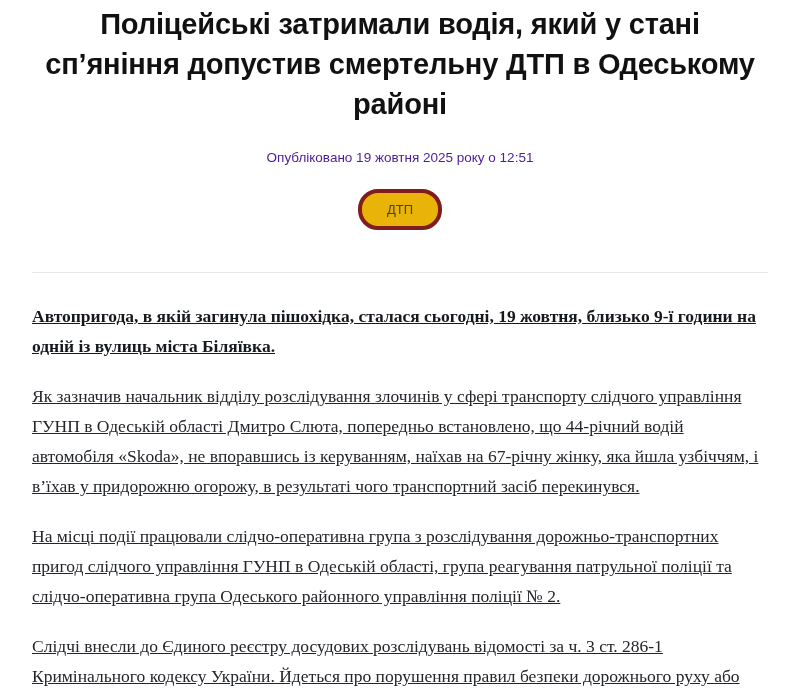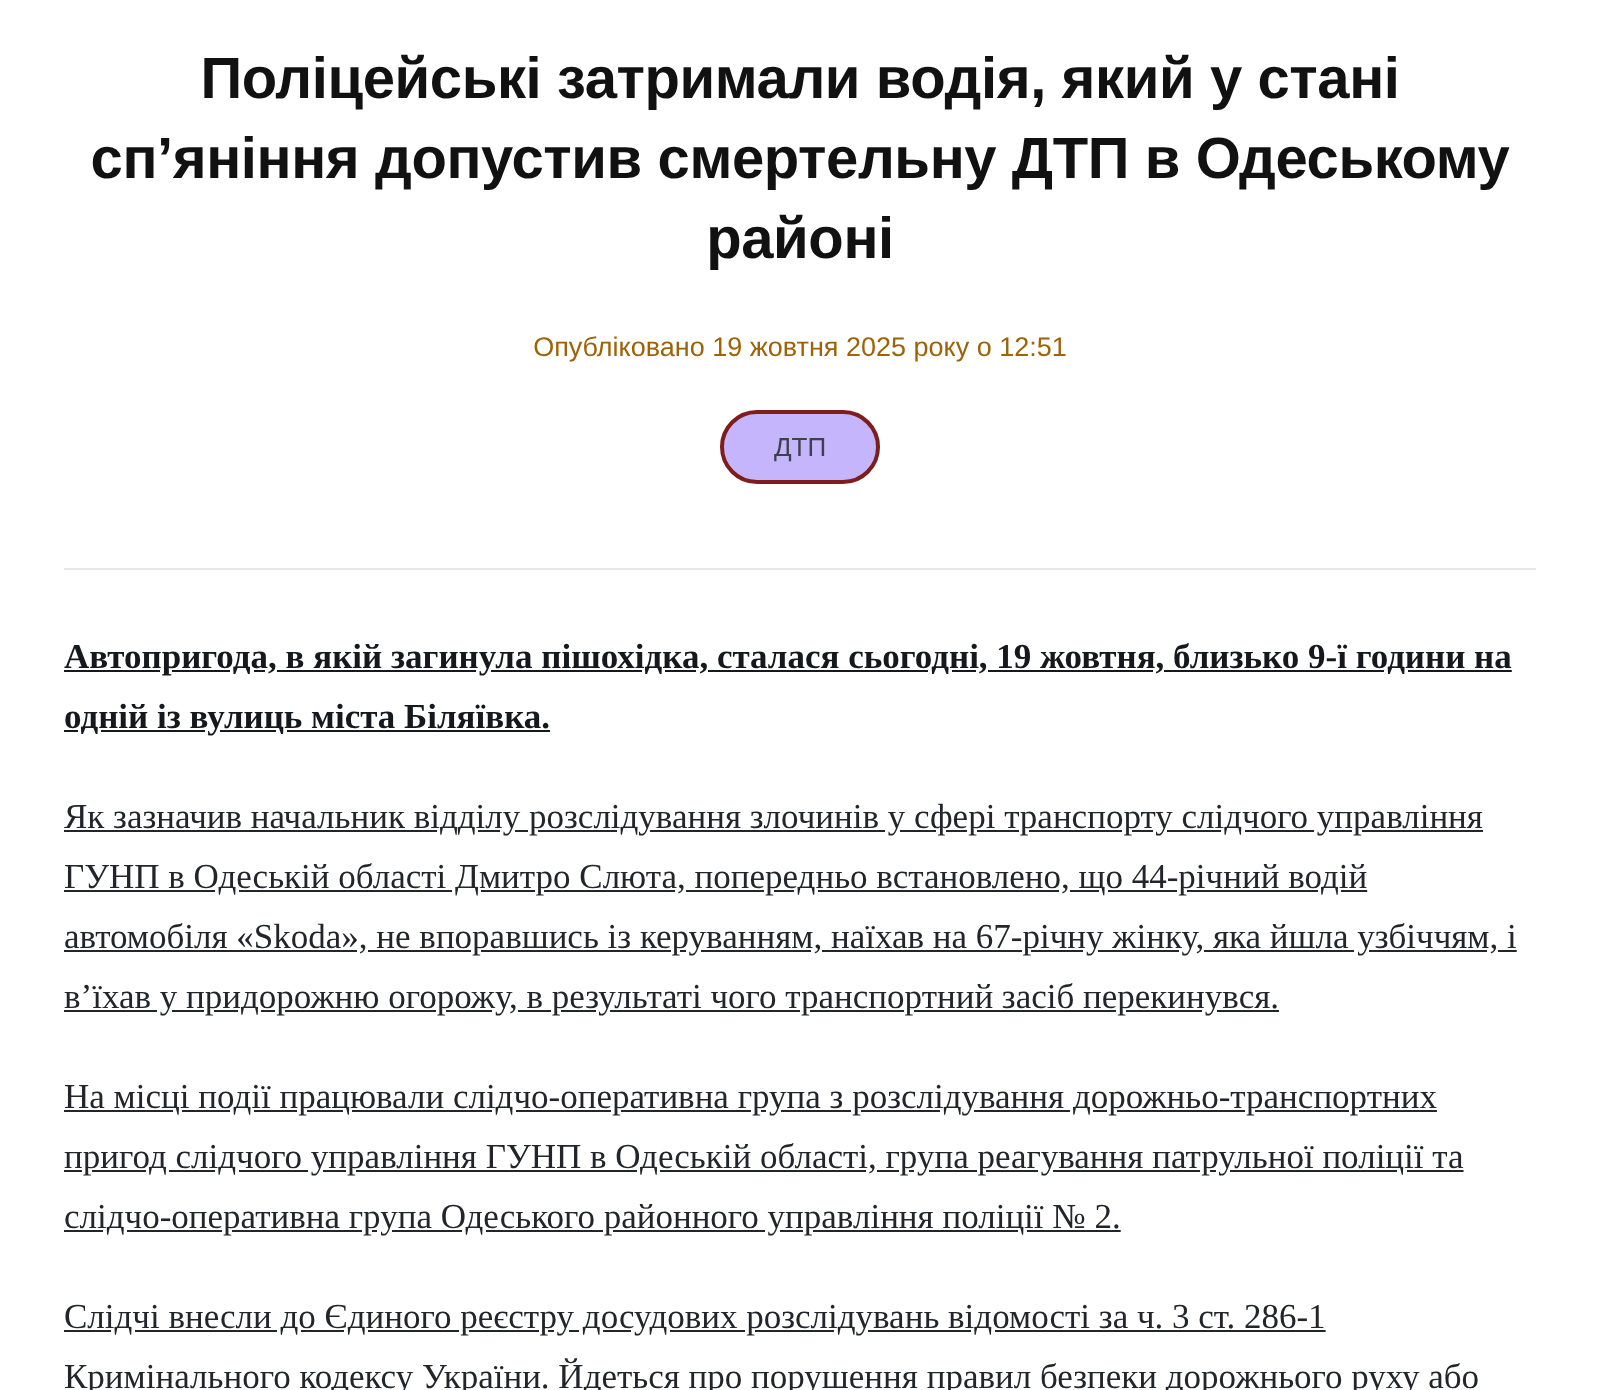--- a/index.html
+++ b/index.html
@@ -12,52 +12,52 @@
     min-height: 695px;
     font-family: "Liberation Serif", serif;
     color: #1a1a1a;
   }
   .page {
     width: 800px;
     box-sizing: border-box;
     padding: 0 32px;
   }
   .article-header {
-    padding-top: 20px;
+    padding-top: 4px;
   }
   .article-title {
     font-family: "Liberation Sans", sans-serif;
     font-weight: bold;
     font-size: 29px;
     line-height: 40px;
     text-align: center;
     color: #111111;
     letter-spacing: -0.2px;
     margin: 0;
     padding: 0 8px;
   }
   .article-meta {
     text-align: center;
     font-family: "Liberation Sans", sans-serif;
     font-size: 13.5px;
-    color: #a16207;
+    color: #4c1d95;
     margin-top: 26px;
   }
   .tags-row {
     display: flex;
     justify-content: center;
     margin-top: 24px;
   }
   .tag-chip {
     display: inline-flex;
     align-items: center;
     justify-content: center;
-    border: 2px solid #7f1d1d;
+    border: 4px solid #7f1d1d;
     border-radius: 20px;
-    background: #c4b5fd;
+    background: #eab308;
     color: #3d4149;
     font-family: "Liberation Sans", sans-serif;
     font-size: 13px;
     padding: 10px 20px;
     line-height: 1;
     min-width: 36px;
   }
   .divider {
     height: 1px;
     background: #e6e8eb;

